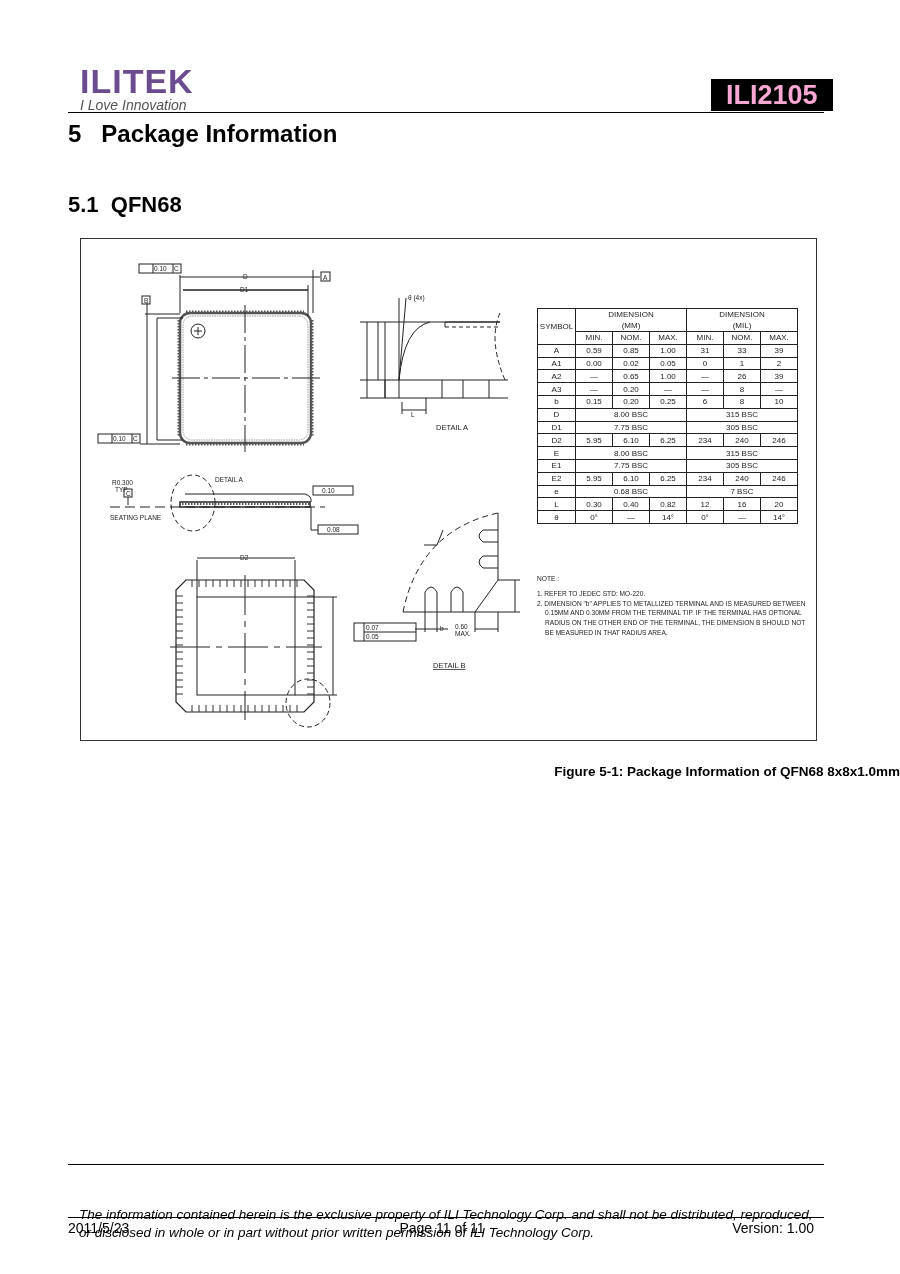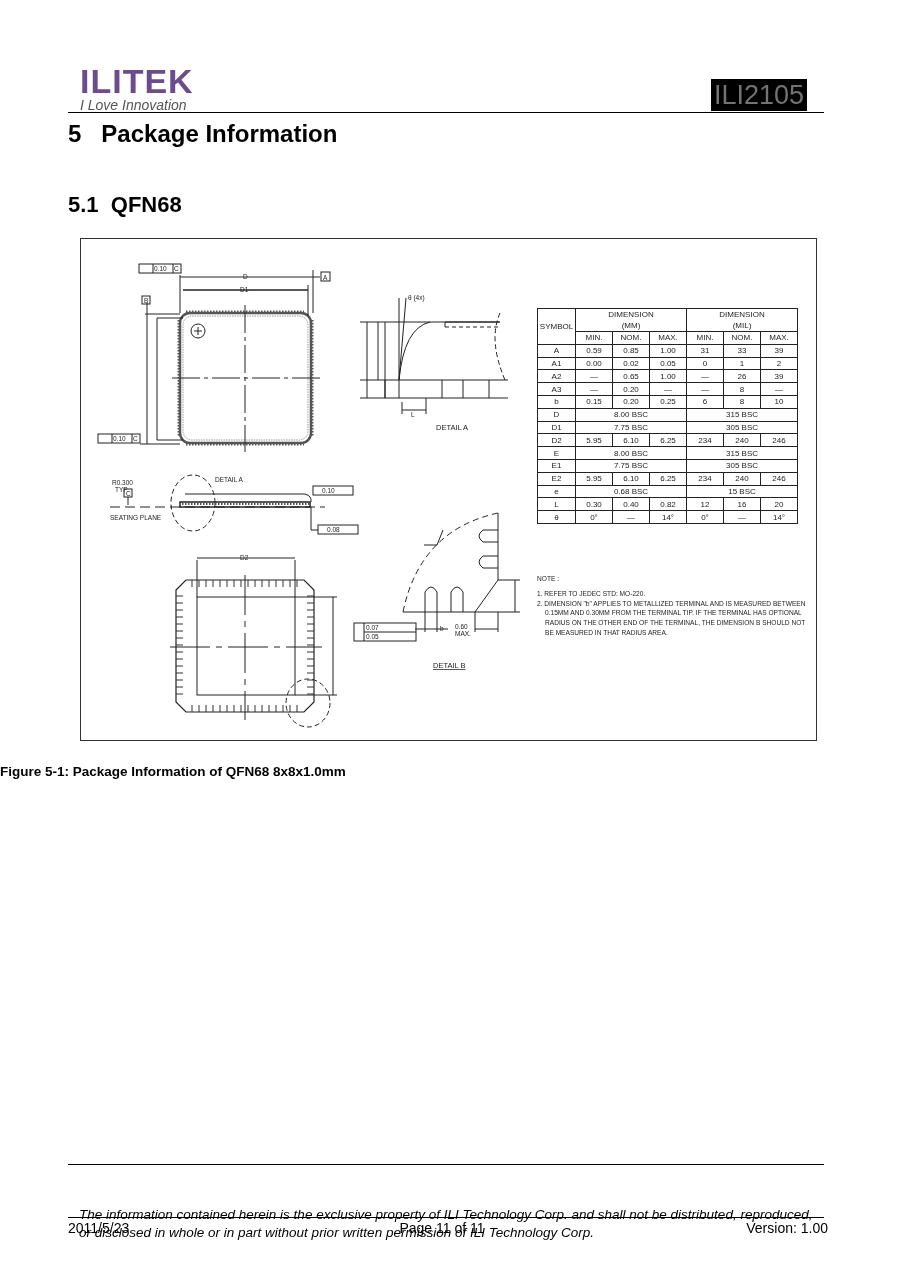--- a/index.html
+++ b/index.html
@@ -1,25 +1,25 @@
 <!DOCTYPE html>
 <html><head>
 <meta charset="utf-8">
 <style>
   html, body { margin:0; padding:0; background:#fff; }
   body { width:900px; height:1274px; position:relative; font-family:"Liberation Sans", sans-serif; color:#000; overflow:hidden; }
   .abs { position:absolute; }
   .logo { left:80px; top:64px; font-family:"Liberation Sans", sans-serif; font-weight:bold; font-size:34px; color:#6b4c8f; letter-spacing:1px; line-height:34px;text-align:center; }
   .tagline { left:80px; top:98px; font-size:14px; font-style:italic; color:#555; line-height:14px; }
-  .chip { left:711px; top:79px; background:#000; color:#737373; font-weight:normal; font-size:27px; padding:0 3px; line-height:32px; }
+  .chip { left:711px; top:79px; background:#000; color:#f9a8d4; font-weight:bold; font-size:27px; padding:0 15px; line-height:32px; }
   .hr-top { left:68px; top:112px; width:756px; height:1px; background:#000; }
   .h1 { left:68px; top:120px; font-size:24px; font-weight:bold; line-height:28px; }
   .h2 { left:68px; top:194px; font-size:22px; font-weight:bold; line-height:22px; }
   .figbox { left:80px; top:238px; width:737px; height:503px; border:1px solid #333; box-sizing:border-box; }
-  .caption { left:0; width:900px; top:764px; text-align:left; font-size:13.5px; font-weight:bold; }
+  .caption { left:0; width:900px; top:764px; text-align:right; font-size:13.5px; font-weight:bold; }
   .hr-f1 { left:68px; top:1164px; width:756px; height:1px; background:#000; }
   .notice { left:79px; top:1166px; width:740px; font-size:13.5px; font-style:italic; line-height:17.5px;margin-top:40px; }
   .hr-f2 { left:68px; top:1217px; width:756px; height:1px; background:#000; }
   .foot { top:1220px; font-size:14px; line-height:16px; }
   svg text { font-family:"Liberation Sans", sans-serif; }
   table.dim { position:absolute; left:537px; top:308px; border-collapse:collapse; font-size:8px; color:#222; }
   table.dim td { border:1px solid #222; text-align:center; height:11.8px; padding:0; line-height:11px; }
   table.dim .sym { width:37px;margin-top:32px; }
   table.dim .c { width:36px;margin-top:44px; }
   .note { left:537px; top:574px; font-size:6.6px; line-height:9.8px; color:#222; width:270px; }
@@ -279,21 +279,21 @@
         <td>5.95</td>
         <td>6.10</td>
         <td>6.25</td>
         <td>234</td>
         <td>240</td>
         <td>246</td>
       </tr>
   <tr>
         <td>e</td>
         <td colspan="3">0.68  BSC</td>
-        <td colspan="3">15  BSC</td>
+        <td colspan="3">7  BSC</td>
       </tr>
   <tr>
         <td>L</td>
         <td>0.30</td>
         <td>0.40</td>
         <td>0.82</td>
         <td>12</td>
         <td>16</td>
         <td>20</td>
       </tr>
@@ -315,13 +315,13 @@
   <div style="padding-left:8px;text-indent:-8px;">2. DIMENSION "b" APPLIES TO METALLIZED TERMINAL AND IS MEASURED BETWEEN 0.15MM AND 0.30MM FROM THE TERMINAL TIP. IF THE TERMINAL HAS OPTIONAL RADIUS ON THE OTHER END OF THE TERMINAL, THE DIMENSION B SHOULD NOT BE MEASURED IN THAT RADIUS AREA.</div>
 </div>
 
 <div class="abs caption">Figure 5-1: Package Information of QFN68 8x8x1.0mm</div>
 
 <div class="abs hr-f1"></div>
 <div class="abs notice">The information contained herein is the exclusive property of ILI Technology Corp. and shall not be distributed, reproduced, or disclosed in whole or in part without prior written permission of ILI Technology Corp.</div>
 <div class="abs hr-f2"></div>
 <div class="abs foot" style="left:68px;">2011/5/23</div>
 <div class="abs foot" style="left:0;width:900px;text-align:center;margin-left:-8px;">Page 11 of 11</div>
-<div class="abs foot" style="right:72px;">Version: 1.00</div>
+<div class="abs foot" style="right:86px;">Version: 1.00</div>
 
 </body></html>

